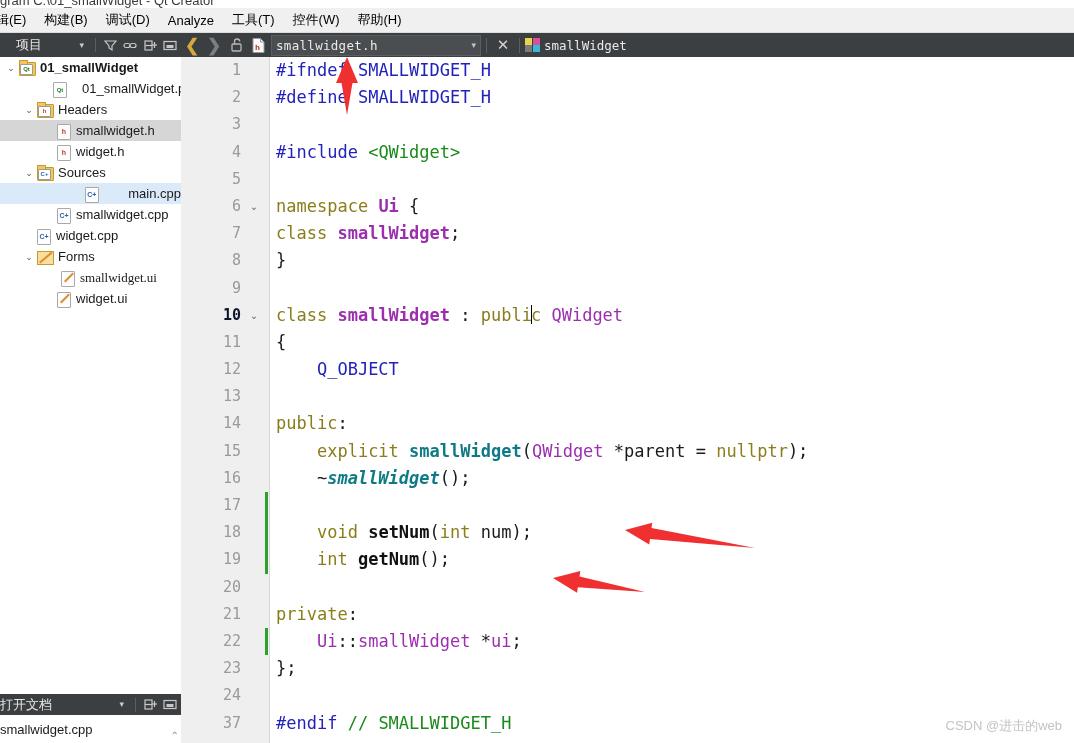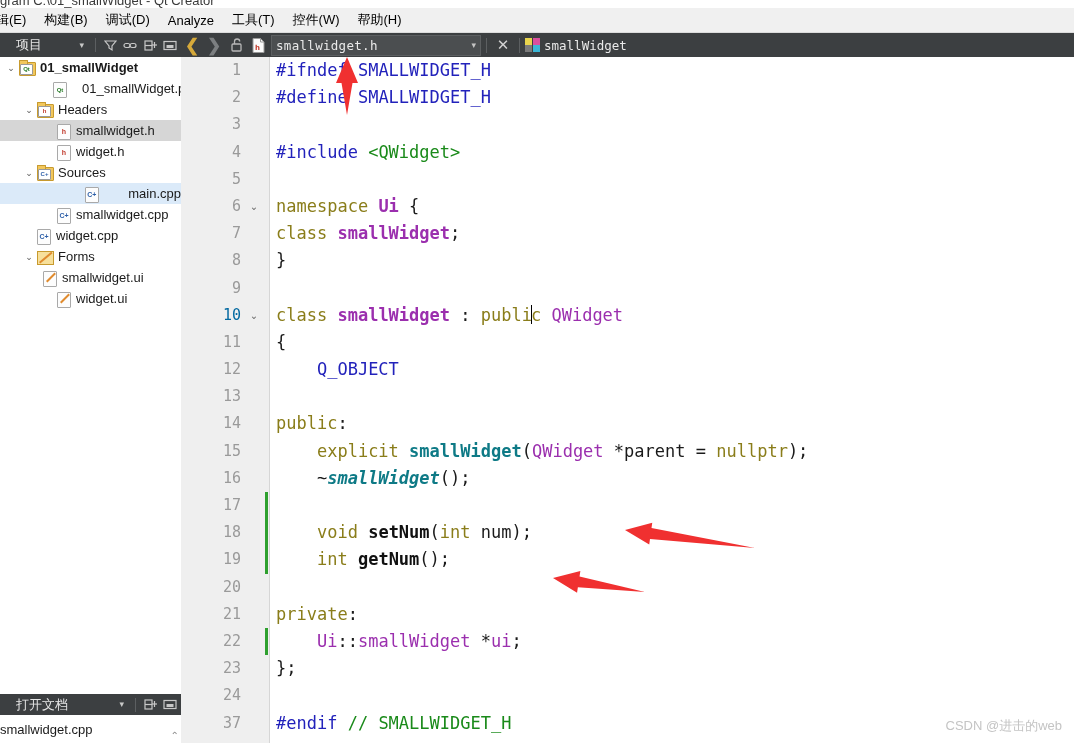--- a/index.html
+++ b/index.html
@@ -139,21 +139,21 @@
     content: ""; position: absolute; left: 1px; top: 10px;
     width: 16px; height: 2px; background: #e08b2e;
     transform: rotate(-40deg); transform-origin: 0 0;
   }
 
   
   .docpanel-head {
     position: absolute; left: 0; bottom: 28px; width: 181px; height: 21px;
     background: #3c3f41; display: flex; align-items: center; overflow: hidden;
   }
-  .dp-title { font-size: 13px; color: #e6e6e6; white-space: nowrap; margin-left: 16px; }
+  .dp-title { font-size: 13px; color: #e6e6e6; white-space: nowrap; margin-left: 0px; }
   .docpanel-body {
     position: absolute; left: 0; bottom: 0; width: 181px; height: 28px;
     background: #ffffff; display: flex; align-items: center;
     overflow: hidden;
   }
   .dp-file {
     font-size: 13px; color: #1a1a1a; white-space: nowrap; margin-left: 0px;
   }
   .dp-scroll {
     position: absolute; right: 2px; bottom: 2px;
@@ -213,21 +213,21 @@
   }
   .line {
     position: relative; height: 27.2px; display: flex; align-items: center;
   }
   .lno {
     position: absolute; left: 0; top: 0; width: 60px; height: 27.2px;
     line-height: 27.2px; text-align: right;
     font-family: "DejaVu Sans Mono", monospace;
     font-size: 15px; color: #9a9a9a;
   }
-  .lno.cur { color: #0369a1; font-weight: normal; }
+  .lno.cur { color: #0f172a; font-weight: bold; }
   .fold {
     position: absolute; left: 66px; top: 0; width: 14px; height: 27.2px;
     line-height: 27.2px; text-align: center;
     color: #6a6a6a; font-size: 10px;
   }
   .chg {
     position: absolute; left: 84px; top: 0; width: 3px; height: 27.2px;
     background: #2ea02e;
   }
   .src {
@@ -387,21 +387,21 @@
           </span>
           <span class="tlabel">widget.cpp</span>
         </div>
         <div class="tnode" style="padding-left: 22px;">
           <span class="tw">⌄</span>
           <span class="ticon">
             <span class="ic-folder-ui"></span>
           </span>
           <span class="tlabel">Forms</span>
         </div>
-        <div class="tnode" style="padding-left: 26px;">
+        <div class="tnode" style="padding-left: 44px; font-family: Liberation Serif, serif;">
           <span class="tw"></span>
           <span class="ticon">
             <span class="ic-pencil"></span>
           </span>
           <span class="tlabel">smallwidget.ui</span>
         </div>
         <div class="tnode" style="padding-left: 40px;">
           <span class="tw"></span>
           <span class="ticon">
             <span class="ic-pencil"></span>

